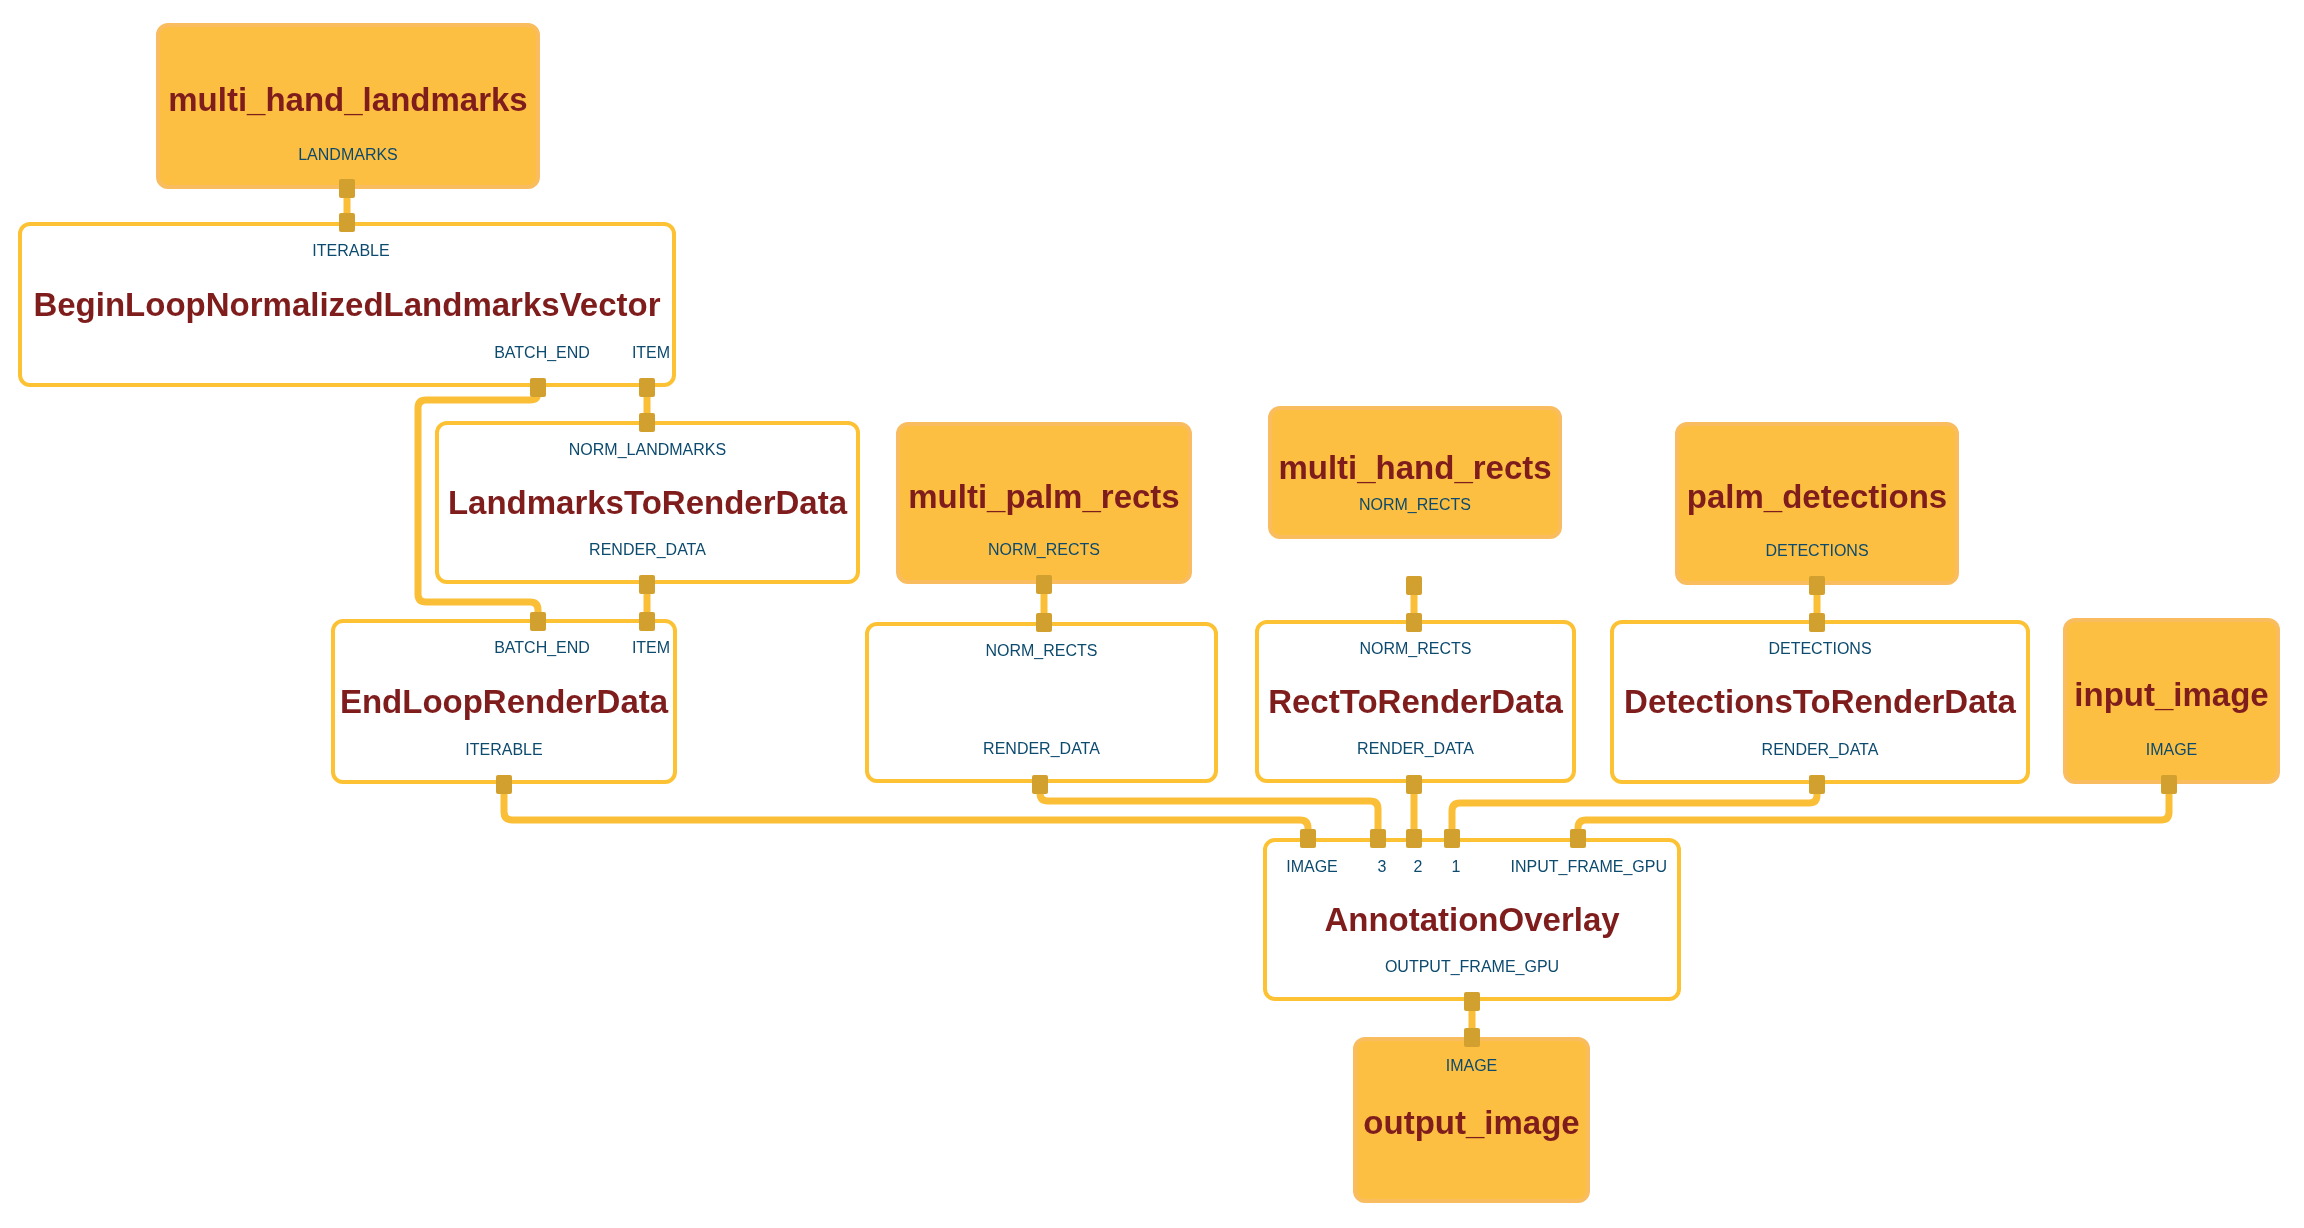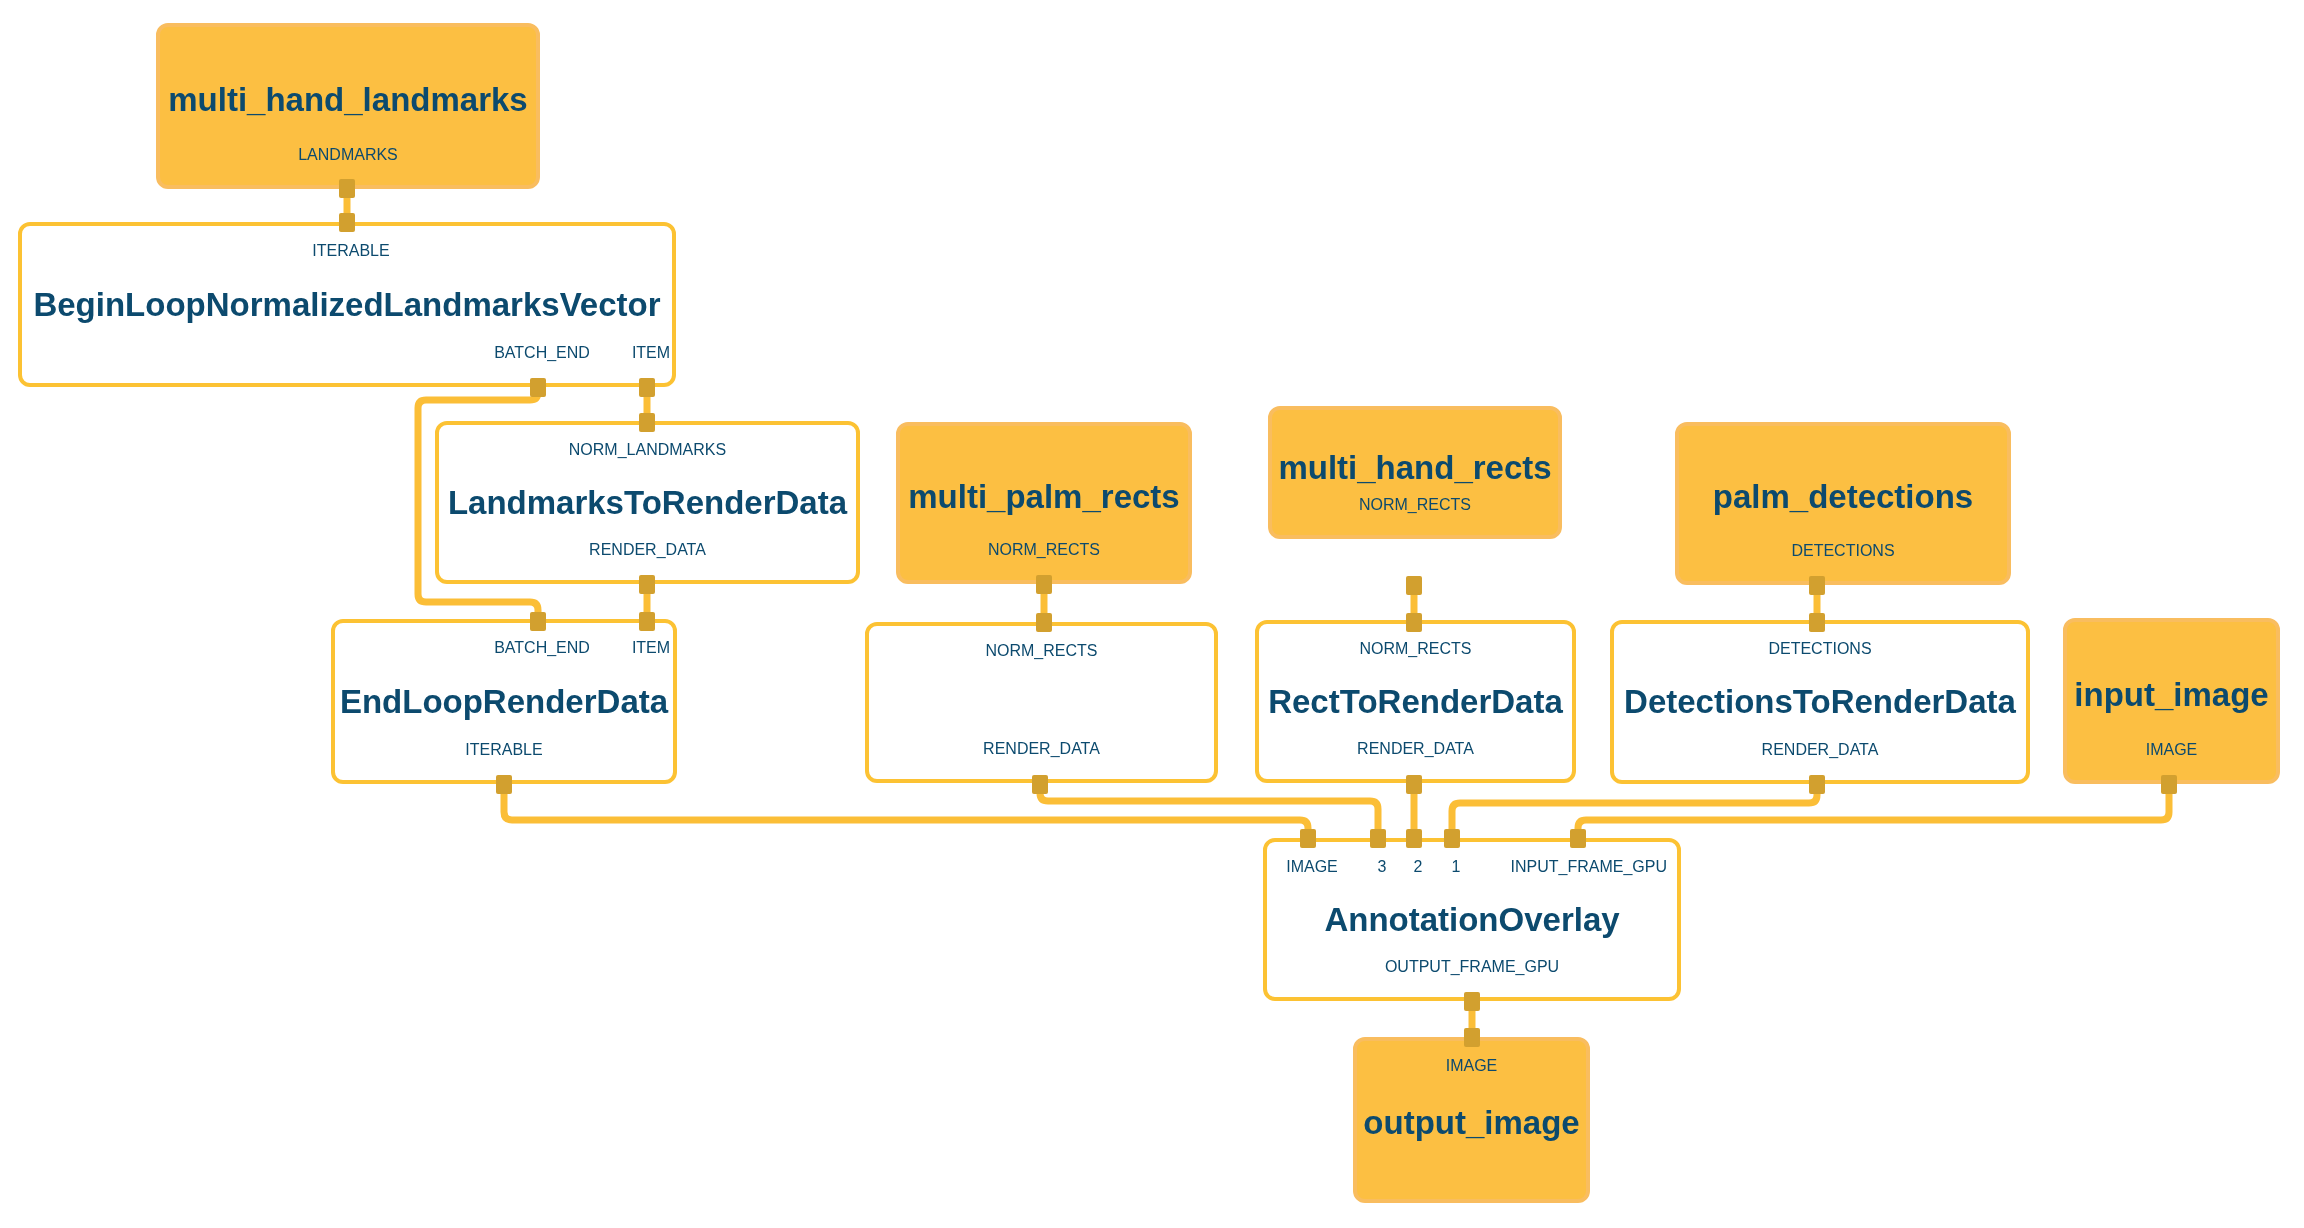--- a/index.html
+++ b/index.html
@@ -23,21 +23,21 @@
   .node.calc{
     background:#ffffff;
     border:4px solid #FCC233;
   }
   .title{
     position:absolute;
     left:0;right:0;
     text-align:center;
     font-size:33px;
     font-weight:bold;
-    color:#0c4a6e;
+    color:#7f1d1d;
     white-space:nowrap;
     transform:translateY(-50%);
     top:50%;
   }
   .stream-b .title{top:46%;}
   .stream-t .title{top:52%;}
   .plabel{
     position:absolute;
     font-size:16px;
     line-height:22px;
@@ -48,21 +48,21 @@
   .plabel.bottom{bottom:19px;}
   .plabel.center{left:0;right:0;text-align:center;}
   .plabel.at{transform:translateX(-50%);}
   .plabel.clamp-right{right:10px;}
   
   #n0{left:156px;top:23px;width:384px;height:166px;}
   #n1{left:18px;top:222px;width:658px;height:165px;}
   #n2{left:435px;top:421px;width:425px;height:163px;}
   #n3{left:896px;top:422px;width:296px;height:162px;}
   #n4{left:1268px;top:406px;width:294px;height:133px;}
-  #n5{left:1675px;top:422px;width:336px;height:163px;}
+  #n5{left:1675px;top:422px;width:284px;height:163px;}
   #n6{left:331px;top:619px;width:346px;height:165px;}
   #n7{left:865px;top:622px;width:353px;height:161px;}
   #n8{left:1255px;top:620px;width:321px;height:163px;}
   #n9{left:1610px;top:620px;width:420px;height:164px;}
   #n10{left:2063px;top:618px;width:217px;height:166px;}
   #n11{left:1263px;top:838px;width:418px;height:163px;}
   #n12{left:1353px;top:1037px;width:237px;height:166px;}
   .wires{
     position:absolute;left:0;top:0;
     z-index:5;

